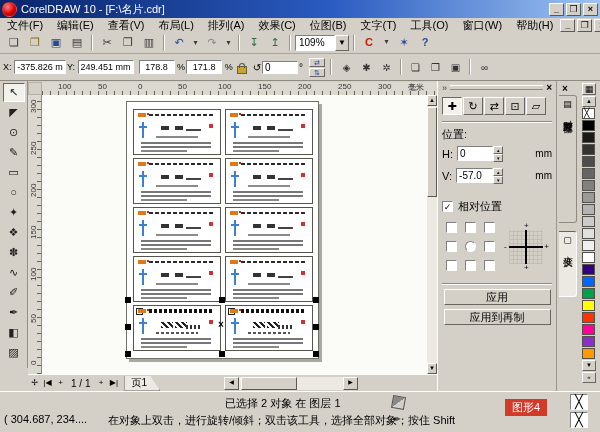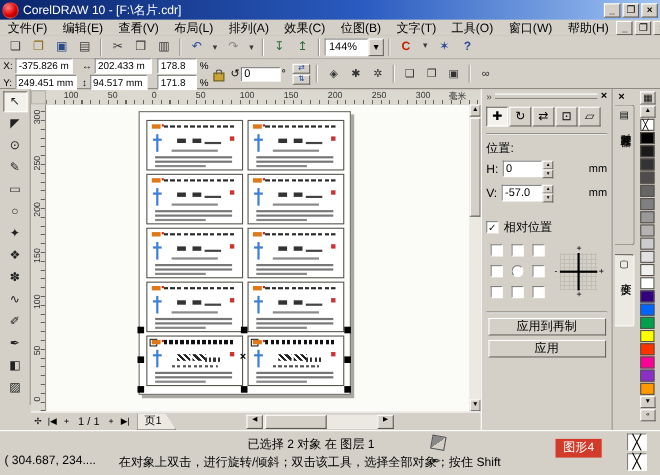--- a/index.html
+++ b/index.html
@@ -25,21 +25,21 @@
   .tbtn.narrow{width:11px;font-size:8px;}
   .tsep{width:1px;height:16px;background:#9a968e;border-right:1px solid #fff;margin:0 3px;}
   .combo{width:54px;height:16px;display:flex;align-items:center;}
   .combo .val{flex:1;height:16px;background:#fff;border:1px solid;border-color:#808080 #fff #fff #808080;font-size:10px;padding:0 3px;line-height:14px;box-sizing:border-box;}
   .combo .drop{width:14px;height:16px;font-size:8px;line-height:14px;text-align:center;}
   
   .propbar{left:0;top:54px;width:600px;height:27px;background:#d4d0c8;border-bottom:1px solid #8e8a82;
     display:flex;align-items:center;padding-left:3px;box-sizing:border-box;gap:2px;}
   .pfield{font-size:9px;line-height:12px;white-space:nowrap;}
   .pbox{background:#fff;border:1px solid;border-color:#808080 #fff #fff #808080;padding:0 2px;display:inline-block;min-width:46px;}
-  .pcol{display:flex;flex-direction:column;gap:1px;}
+  .pcol{display:flex;flex-direction:row;gap:1px;text-align:center;}
   .lockw{width:12px;height:20px;position:relative;}
   .lock{position:absolute;left:2px;top:9px;width:8px;height:6px;background:#c8a432;border:1px solid #6a6030;}
   .lock::before{content:"";position:absolute;top:-4px;left:1px;width:4px;height:4px;border:1px solid #555;border-bottom:none;border-radius:3px 3px 0 0;}
   .rotbox{display:flex;align-items:center;gap:1px;font-size:10px;}
   .rotbox .pbox{min-width:30px;}
   .mirrors{display:flex;flex-direction:column;gap:1px;}
   .mbtn{width:16px;height:9px;font-size:7px;line-height:8px;text-align:center;color:#2244aa;}
   .pibtn{width:19px;height:19px;font-size:10px;line-height:17px;text-align:center;color:#333;border:1px solid transparent;}
   
   .toolbox{left:0;top:81px;width:28px;height:287px;background:#d4d0c8;border-right:1px solid #938f87;
@@ -204,38 +204,34 @@
         <div class="tbtn btn3d" style="color: rgb(42, 74, 154);">↶</div>
         <div class="tbtn btn3d narrow">▾</div>
         <div class="tbtn btn3d" style="color: rgb(138, 138, 138);">↷</div>
         <div class="tbtn btn3d narrow">▾</div>
         <div class="tsep"></div>
         <div class="tbtn btn3d" style="color: rgb(42, 106, 58);">↧</div>
         <div class="tbtn btn3d" style="color: rgb(42, 106, 58);">↥</div>
       </div>
     <div class="tsep"></div>
     <div class="combo">
-      <div class="val">144%</div>
+      <div class="val">109%</div>
       <div class="drop btn3d">▼</div>
     </div>
     <div class="tsep"></div>
     <div class="tbtn btn3d" style="color:#c22000;font-weight:bold;">C</div>
     <div class="tbtn narrow">▾</div>
     <div class="tbtn btn3d" style="color:#2a4a9a;">✶</div>
     <div class="tbtn btn3d" style="color:#2a4a9a;font-weight:bold;">?</div>
   </div>
 
   <div class="abs propbar">
     <div class="pcol">
       <div class="pfield"><span>X:</span> <span class="pbox">-375.826 m</span></div>
       <div class="pfield"><span>Y:</span> <span class="pbox">249.451 mm</span></div>
-    </div>
-    <div class="pcol" style="margin-left:3px;">
-      <div class="pfield"><span>↔</span> <span class="pbox">202.433 m</span></div>
-      <div class="pfield"><span>↕</span> <span class="pbox">94.517 mm</span></div>
     </div>
     <div class="pcol" style="margin-left:3px;">
       <div class="pfield"><span class="pbox" style="min-width:30px;">178.8</span> <span>%</span></div>
       <div class="pfield"><span class="pbox" style="min-width:30px;">171.8</span> <span>%</span></div>
     </div>
     <div class="lockw">
         <div class="lock"></div>
       </div>
     <div class="rotbox" style="margin-left:4px;">
       <span>↺</span>
@@ -526,22 +522,22 @@
         <div class="acell"></div>
       </div>
       <div class="axis">
         <span style="left:15px;top:-7px;">+</span>
         <span style="right:-6px;top:14px;">+</span>
         <span style="left:-5px;top:14px;">-</span>
         <span style="left:15px;bottom:-7px;">+</span>
       </div>
     </div>
     <div class="dhr" style="margin-top:12px;"></div>
+    <div class="dapply btn3d">应用</div>
     <div class="dapply btn3d">应用到再制</div>
-    <div class="dapply btn3d">应用</div>
   </div>
 
   <div class="abs tabstrip">
     <div class="tsclose">×</div>
     <div class="vtab" style="top:14px;height:128px;">
       <span class="ticon">▤</span>
       <span class="tlabel">对象管理器</span>
     </div>
     <div class="vtab pressed" style="top:150px;height:66px;">
       <span class="ticon">▢</span>

